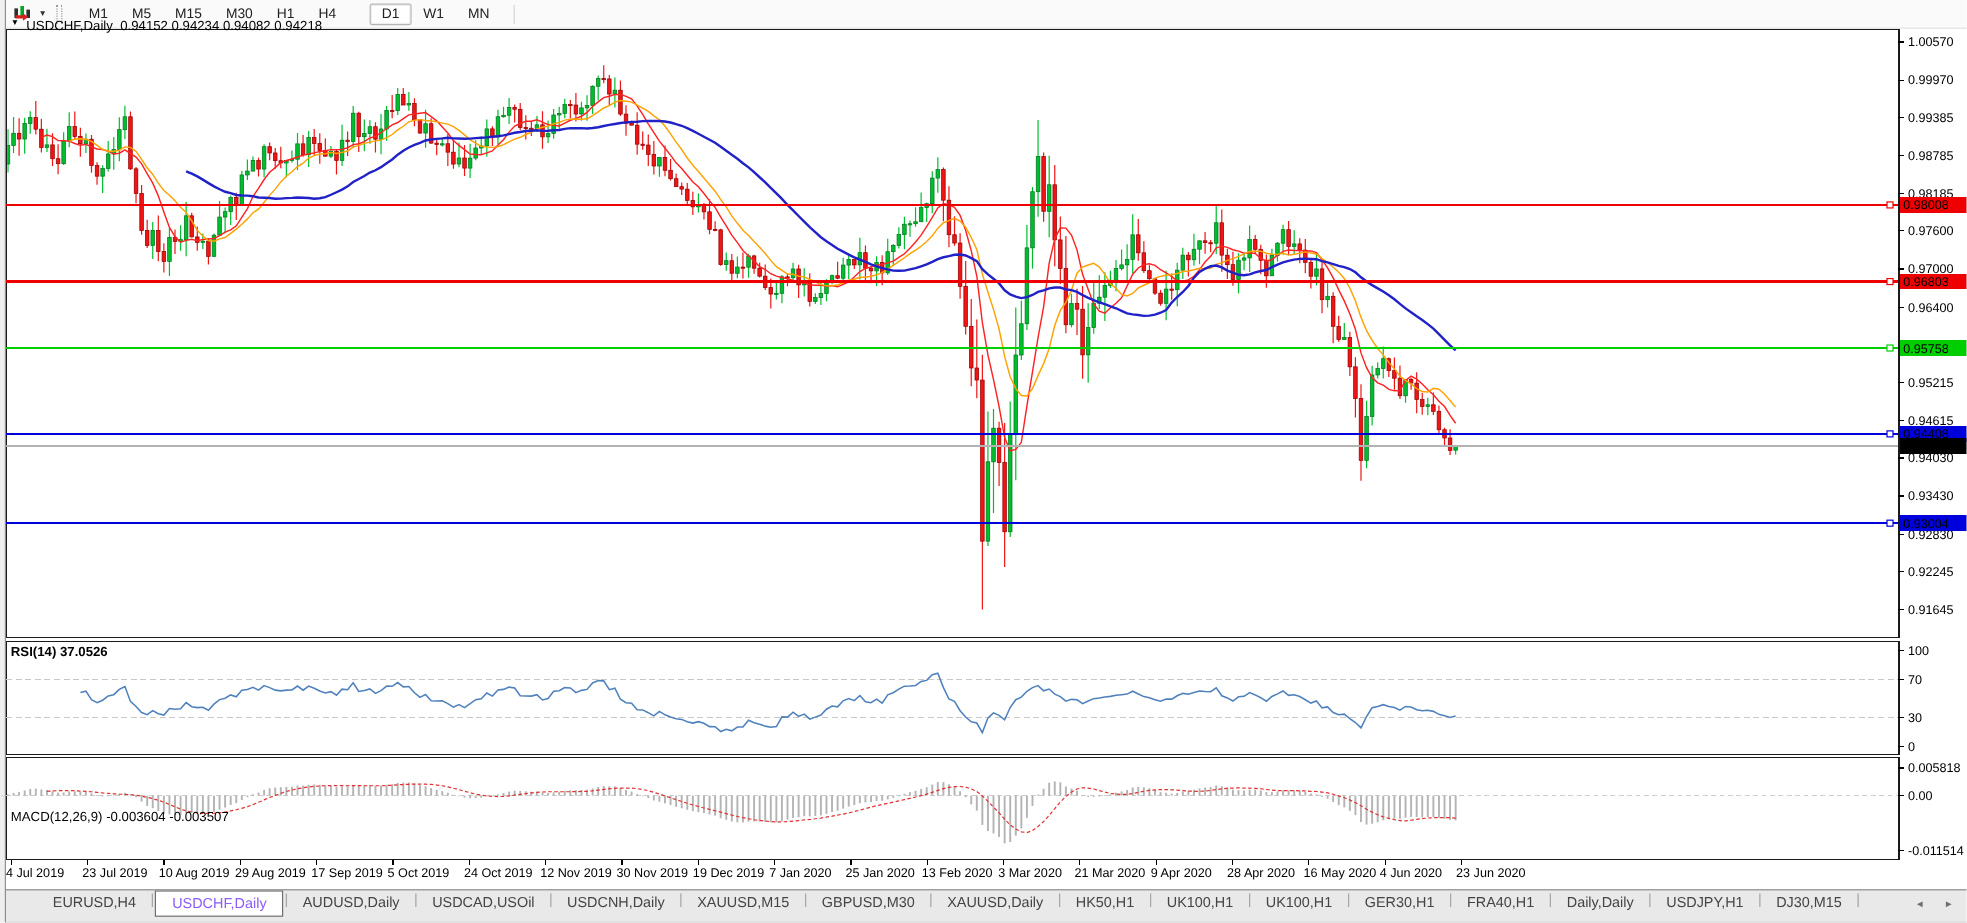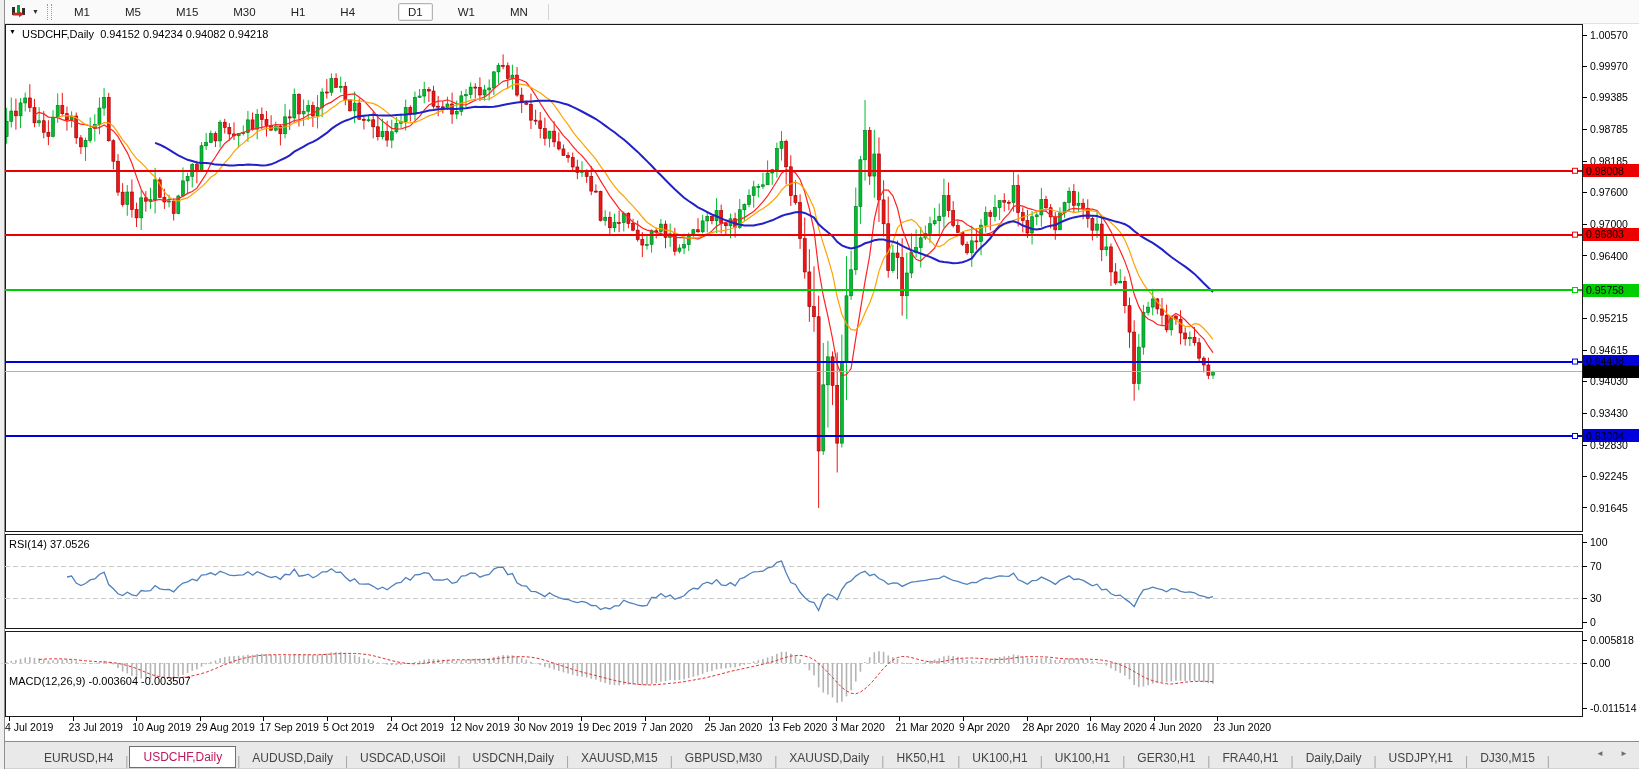--- a/index.html
+++ b/index.html
@@ -2,34 +2,34 @@
 <html><head>
 <meta charset="utf-8">
 <style>
   html,body{margin:0;padding:0;background:#fff;}
   .window{position:relative;width:1639px;height:769px;font-family:"Liberation Sans",sans-serif;background:#fff;overflow:hidden;}
   .left-edge{position:absolute;left:0;top:0;width:4px;height:769px;background:#efefef;border-right:1px solid #8f8f8f;}
   .toolbar{position:absolute;left:5px;top:0;right:0;height:23px;background:#fafafa;border-bottom:1px solid #e2e2e2;display:flex;align-items:center;font-size:11.5px;color:#222;}
   .tool-icon{display:inline-flex;margin-left:6px;align-items:center;}
   .caret{font-size:7px;color:#333;margin:0 6px 0 3px;}
   .grip{width:3px;height:16px;border-left:1px dotted #9a9a9a;border-right:1px dotted #9a9a9a;margin:0 12px 0 2px;}
-  .tf-group{display:flex;align-items:center;gap:15px;}
+  .tf-group{display:flex;align-items:center;}
   .tf{padding:3px 10px;cursor:default;}
   .tf.active{background:#fff;border:1px solid #b5b5b5;border-radius:2px;padding:2px 9px;box-shadow:0 0 0 1px #eee inset;margin-left:18px;}
   .vsep{width:1px;height:16px;background:#d5d5d5;margin-left:10px;}
   #chart-svg{position:absolute;left:0;top:0;}
-  .legend{position:absolute;left:9px;top:28px;font-size:11px;color:#000;display:flex;}
+  .legend{position:absolute;left:9px;top:16px;font-size:11px;color:#000;display:flex;}
   .legend .lc{font-size:7px;margin-right:6px;}
   .legend .ltxt{white-space:pre;}
   .plabel{position:absolute;left:9px;font-size:11px;color:#000;background:transparent;}
-  #rsi-label{top:538px;}
+  #rsi-label{top:538px;font-weight:bold;}
   #macd-label{top:635px;margin-top:40px;}
-  .tabbar{position:absolute;left:5px;right:0;top:741px;height:26px;background:#e9e9e9;border-top:1px solid #8c8c8c;border-bottom:2px solid #d2d2d2;display:flex;align-items:flex-end;font-size:12px;color:#454545;padding-left:28px;}
+  .tabbar{position:absolute;left:5px;right:0;top:741px;height:26px;background:#e9e9e9;border-top:1px solid #8c8c8c;border-bottom:2px solid #d2d2d2;display:flex;align-items:flex-start;font-size:12px;color:#454545;padding-left:28px;}
   .tab{padding:3px 11px;white-space:nowrap;}
-  .tab.active{background:#fff;border:1px solid #6f6f6f;color:#be185d;padding:3px 13px;}
+  .tab.active{background:#fff;border:1px solid #6f6f6f;color:#8b5cf6;padding:3px 13px;}
   .pipe{color:#a5a5a5;padding:0 1px;}
   .tab-arrows{position:absolute;right:4px;top:749px;font-size:8px;color:#6f6f6f;}
   .tab-arrows span{padding:0 7px;}
   svg text{font-family:"Liberation Sans",sans-serif;font-size:10.5px;fill:#000;}
 </style>
 </head>
 <body>
 
 <div class="window">
   <div class="left-edge"></div>

